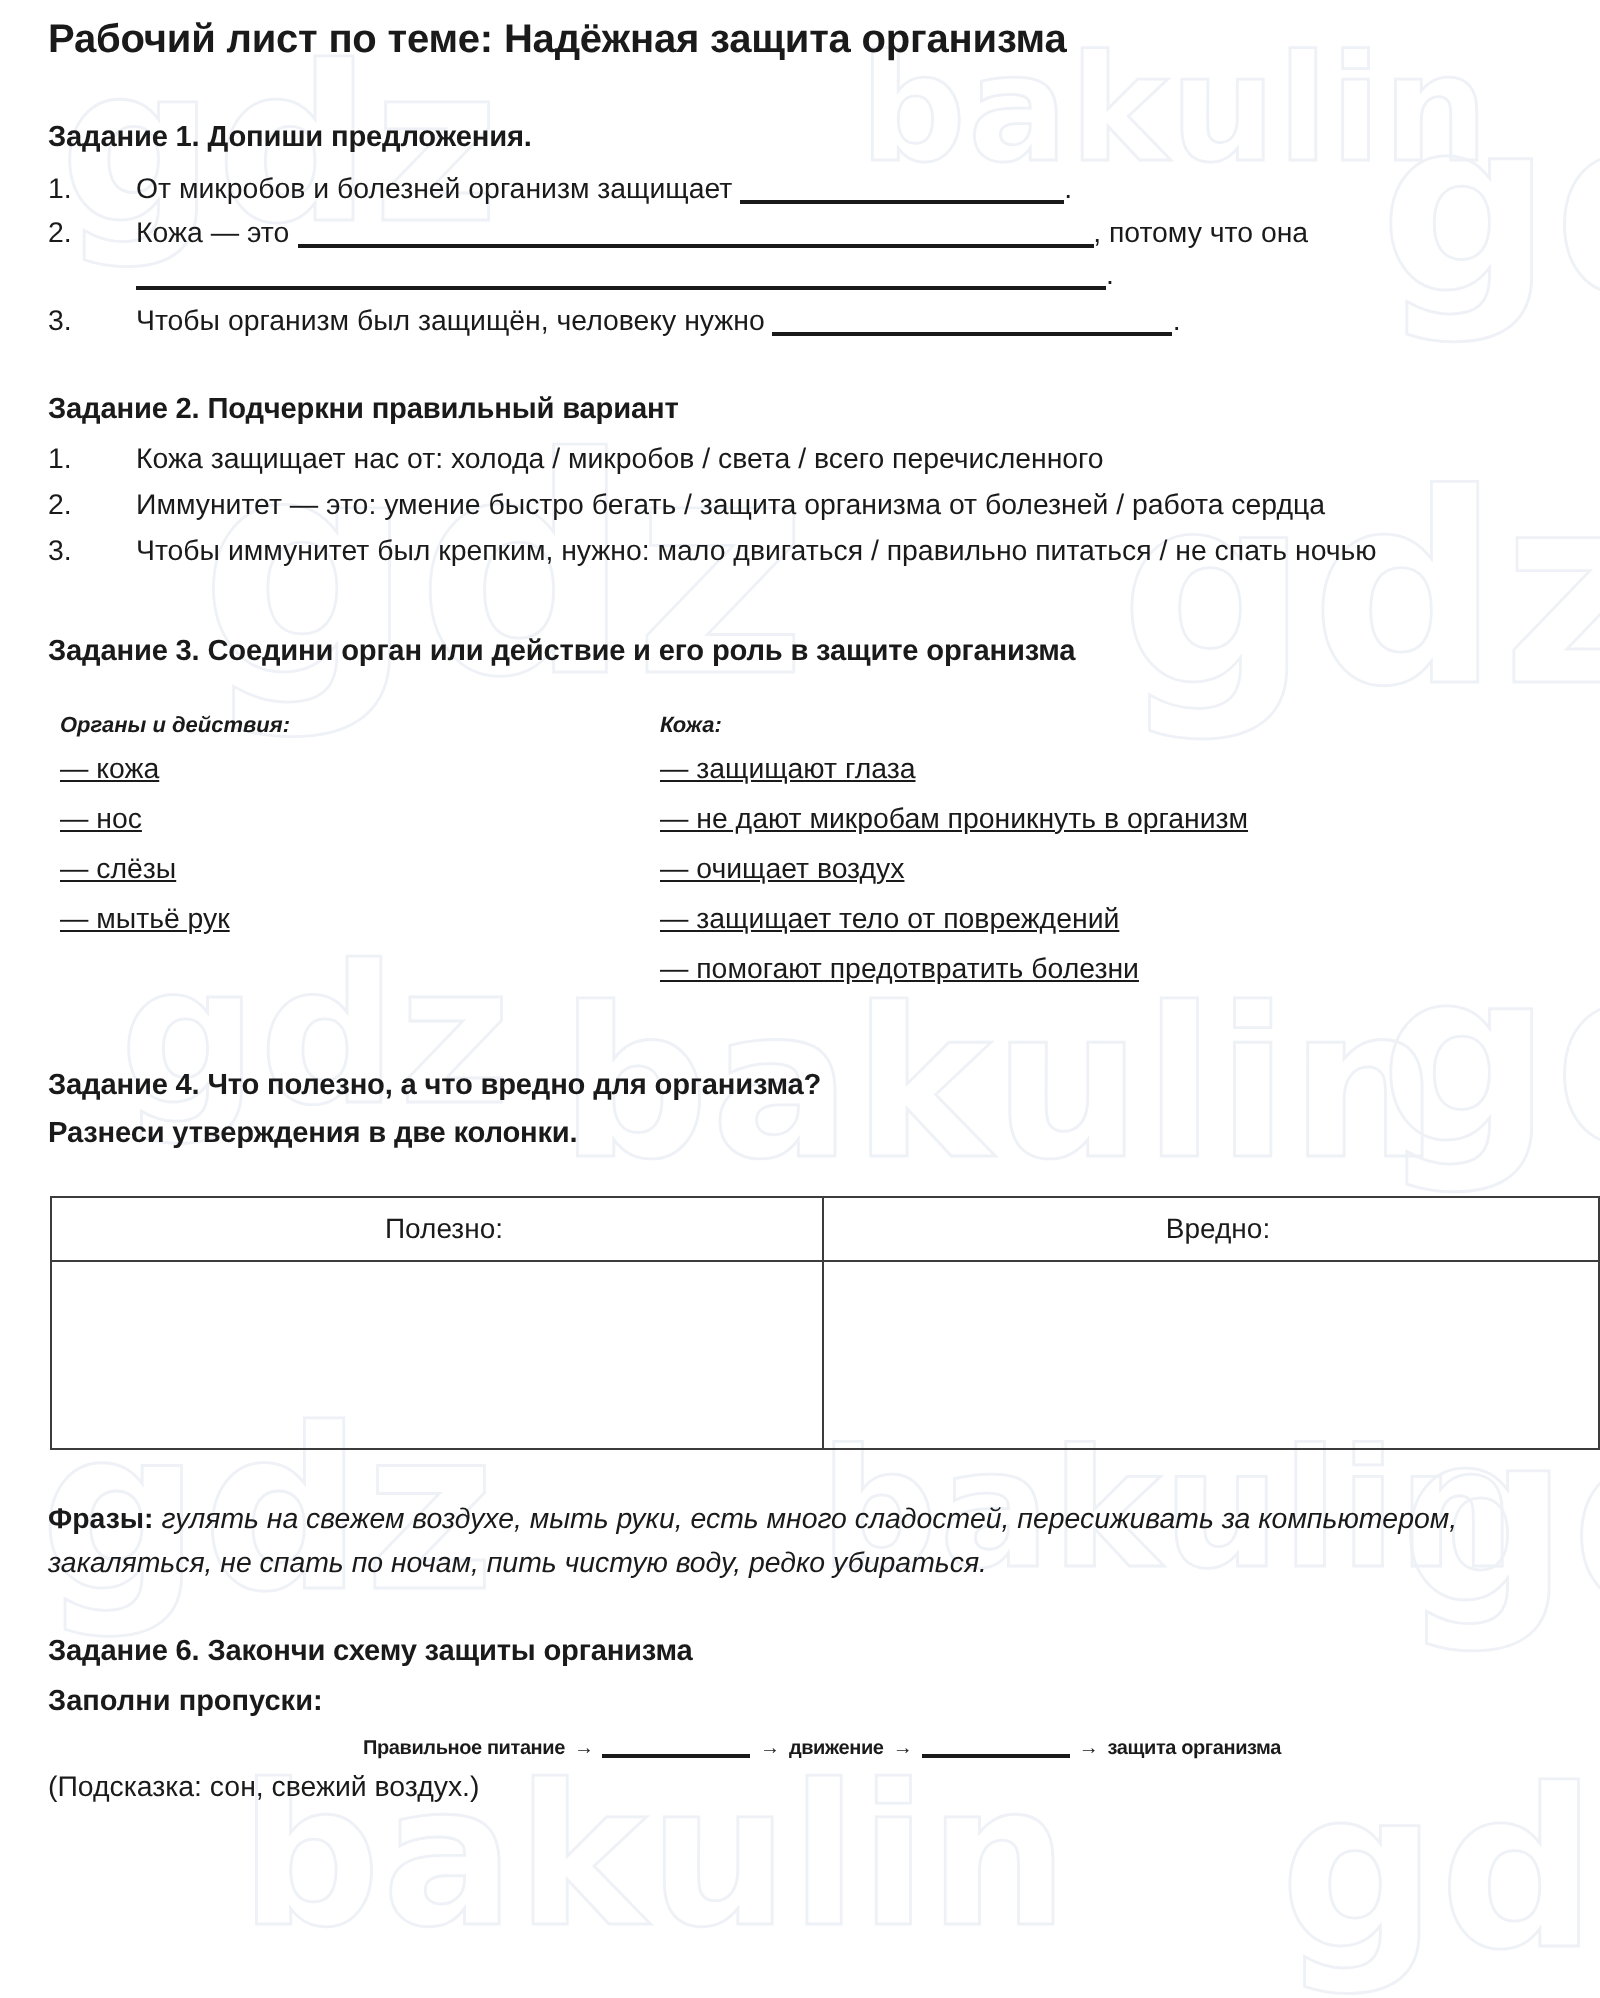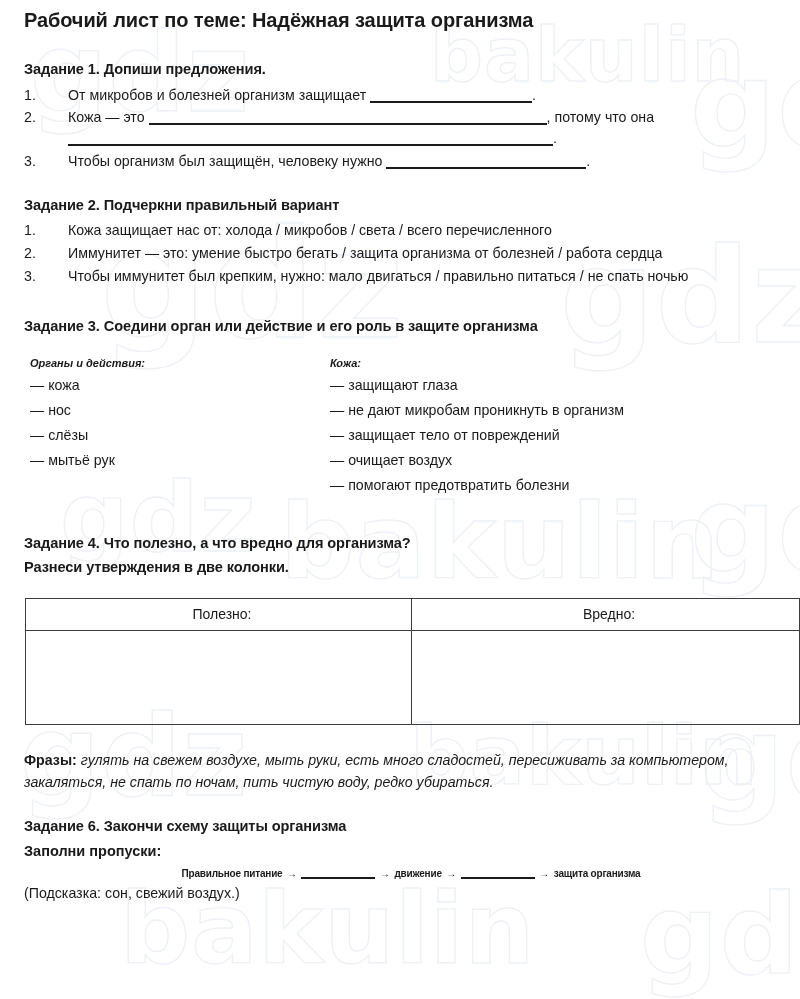--- a/index.html
+++ b/index.html
@@ -115,20 +115,21 @@
   }
   .match-col ul {
     list-style: none;
     margin: 0;
     padding: 0;
   }
   .match-col li {
     line-height: 1.0;
     margin-bottom: 11px;
     white-space: nowrap;
+    text-decoration: underline;
   }
 
   
   .two-col-table {
     border-collapse: collapse;
     width: 774px;
     margin-top: 20px;
     margin-left: 1px;
     table-layout: fixed;
   }
@@ -259,22 +260,22 @@
           <li>— нос</li>
           <li>— слёзы</li>
           <li>— мытьё рук</li>
         </ul>
       </div>
       <div class="match-col right">
         <h4>Кожа:</h4>
         <ul>
           <li>— защищают глаза</li>
           <li>— не дают микробам проникнуть в организм</li>
+          <li>— очищает воздух</li>
           <li>— защищает тело от повреждений</li>
-          <li>— очищает воздух</li>
           <li>— помогают предотвратить болезни</li>
         </ul>
       </div>
     </div>
   </section>
 
   <div style="height:30px"></div>
 
   <section>
     <div class="task-head">Задание 4. Что полезно, а что вредно для организма?</div>

